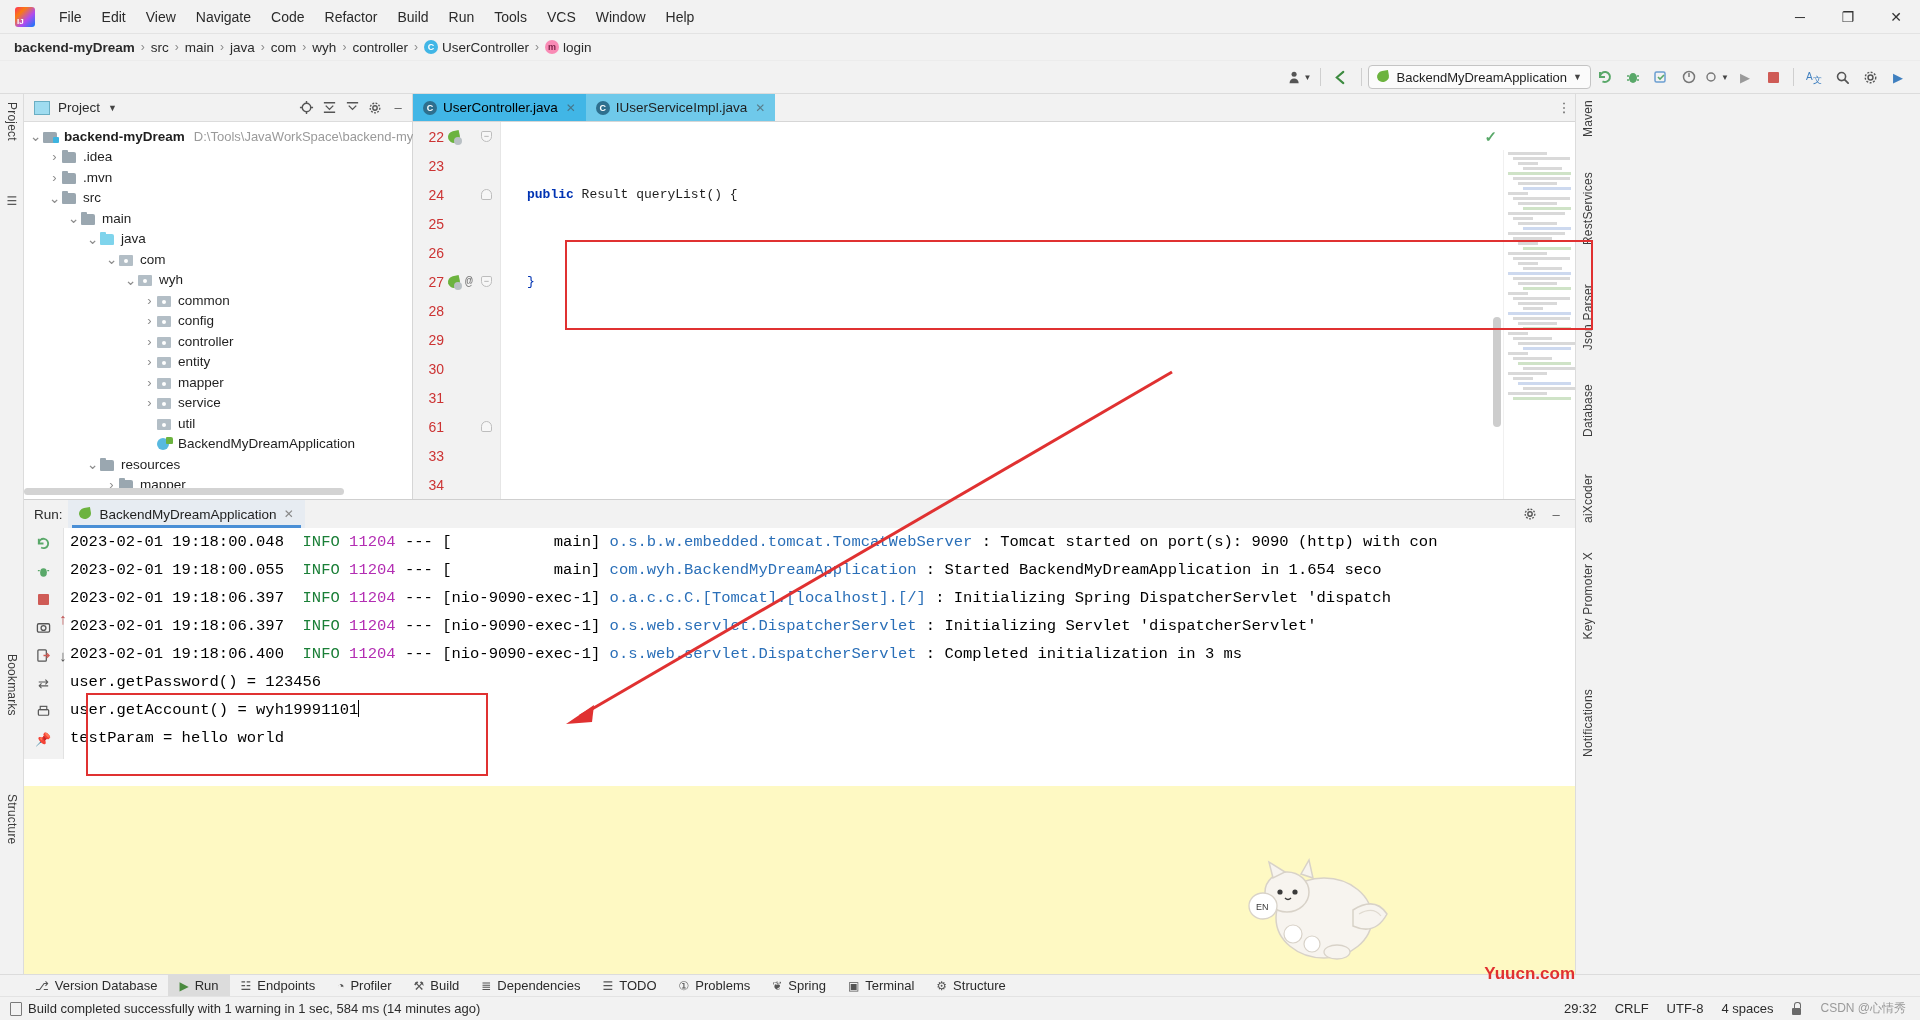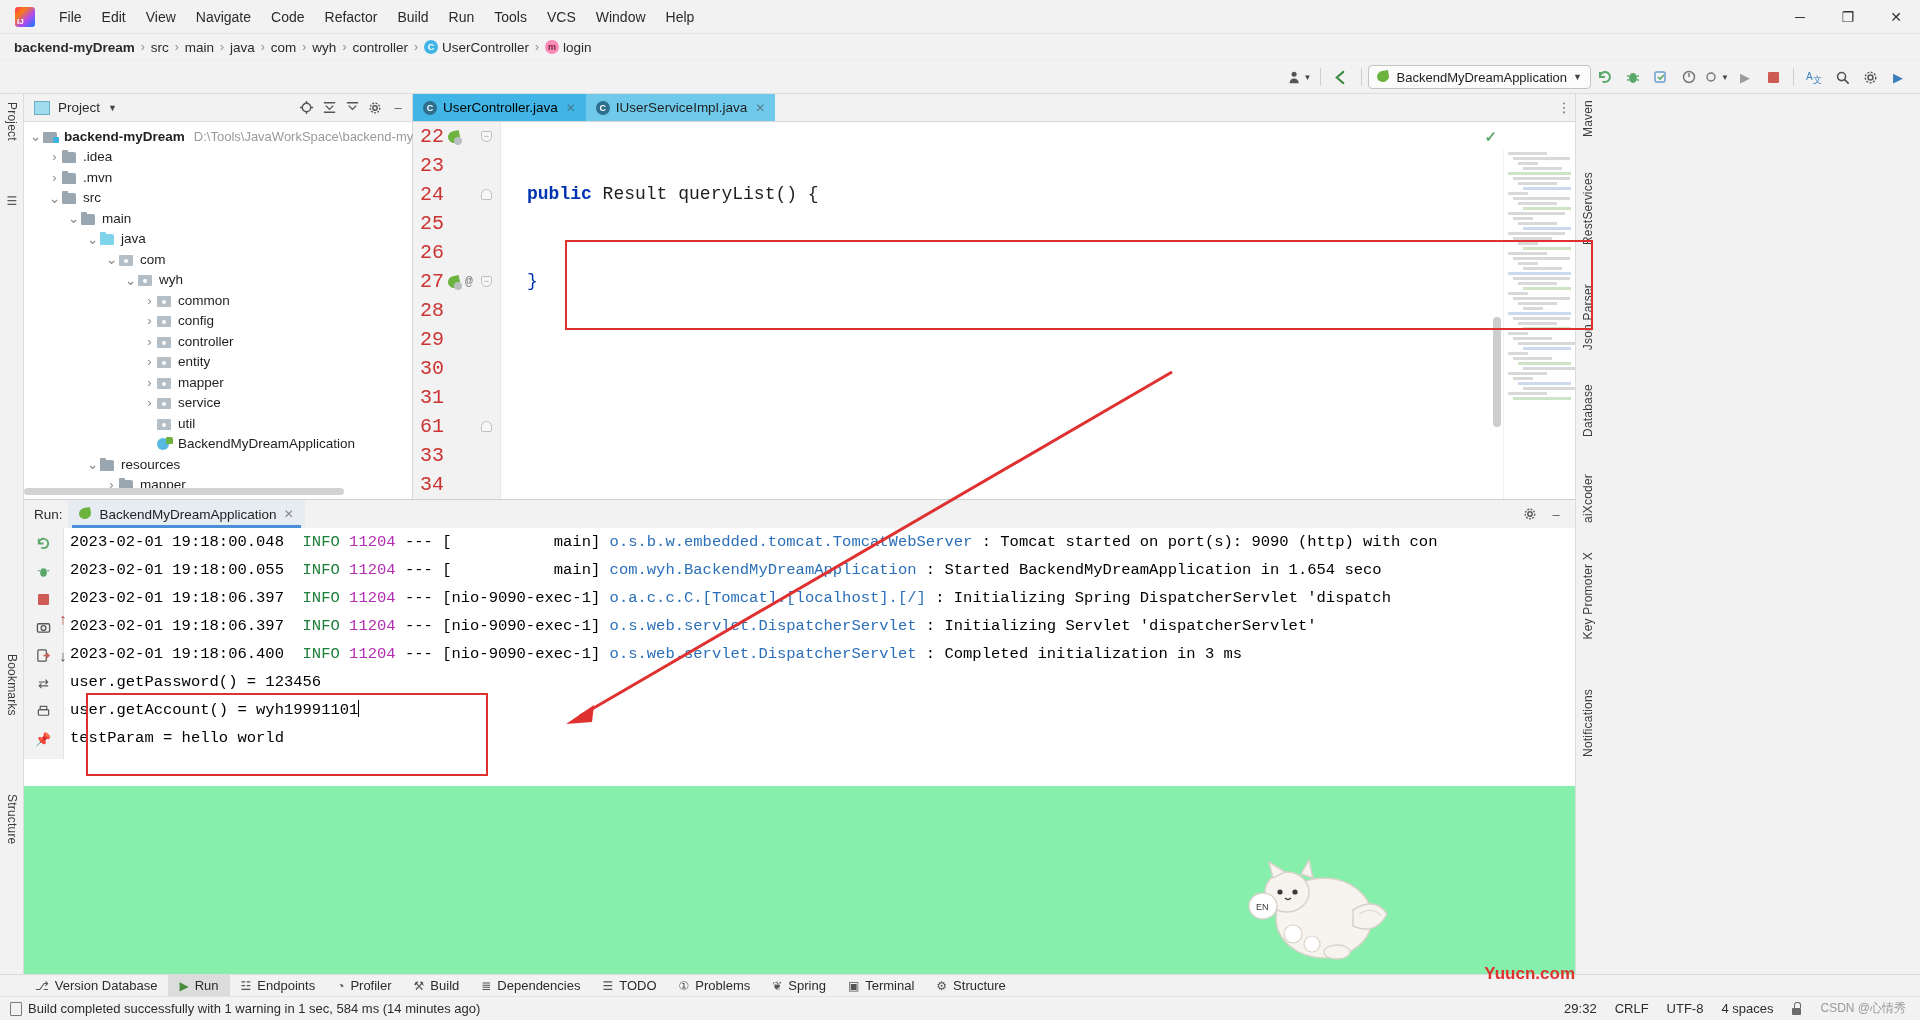--- a/index.html
+++ b/index.html
@@ -5,21 +5,21 @@
   * { box-sizing: border-box; }
   html, body {
     margin: 0; padding: 0;
     width: 1920px; height: 1020px;
     overflow: hidden;
     font-family: "Liberation Sans", sans-serif;
     font-size: 13px;
     color: #1f1f1f;
     background: #f2f2f2;
   }
-  .app { position: relative; width: 1599px; height: 1020px; background: #86efac; }
+  .app { position: relative; width: 1599px; height: 1020px; background: #fef9c3; }
 
   
   .titlebar {
     position: absolute; top: 0; left: 0; width: 1920px; height: 34px;
     background: #f2f2f2; display: flex; align-items: center;
     border-bottom: 1px solid #e3e3e3;
   }
   .ij-logo {
     width: 20px; height: 20px; margin-left: 15px; margin-right: 14px;
     border-radius: 3px; position: relative; overflow: hidden;
@@ -210,22 +210,22 @@
   .tabs-spacer { flex: 1; background: #f2f2f2; }
   .tabs-more { width: 22px; display:flex; align-items:center; justify-content:center; color:#555; background:#f2f2f2; }
 
   .code-wrap { position: relative; height: 377px; display: flex; background: #fff; overflow: hidden; }
   .gutter {
     width: 88px; background: #f2f2f2; flex: 0 0 88px; position: relative;
     border-right: 1px solid #e6e6e6;
   }
   .gut-row { height: 29px; display: flex; align-items: center; position: relative; }
   .gut-num {
-    position: absolute; right: 56px; font-family: Liberation Mono, monospace;
-    font-size: 20px; color: #cc3333; margin-left: 32px;
+    position: absolute; right: 56px; font-family: Liberation Sans, sans-serif;
+    font-size: 14px; color: #cc3333; margin-left: 32px;
   }
   .gut-spring {
     position: absolute; left: 34px; width: 14px; height: 14px;
   }
   .gut-spring::before {
     content:""; position:absolute; left:1px; top:1px; width:12px; height:12px;
     background:#6cb33f; border-radius: 50% 0 50% 50%; transform: rotate(-12deg);
   }
   .gut-spring::after {
     content:""; position:absolute; right:-1px; bottom:-1px; width:8px; height:8px;
@@ -235,21 +235,21 @@
   .fold {
     position:absolute; right: 8px; width: 11px; height: 11px;
     border: 1px solid #bdbdbd; color: #999; font-size: 9px; line-height: 9px;
     text-align: center; background: #f7f7f7;
   }
   .fold.open { border-radius: 2px 2px 6px 6px; }
   .fold.close { border-radius: 6px 6px 2px 2px; }
 
   .code {
     flex: 1; position: relative; font-family: "Liberation Mono", monospace;
-    font-size: 18px; line-height: 29px; white-space: pre; padding-left: 4px;
+    font-size: 13px; line-height: 29px; white-space: pre; padding-left: 4px;
     overflow: hidden;
   }
   .cl { height: 29px; position: relative; padding-left: 22px; }
   .indent-guide {
     position: absolute; left: 40px; top: 0; bottom: 0; width: 1px; background: #d8d8d8;
   }
   .kw { color: #0033b3; font-weight: bold; }
   .kw2 { color: #0033b3; }
   .stat { color: #871094; font-style: italic; }
   .param { color: #b36b00; }

